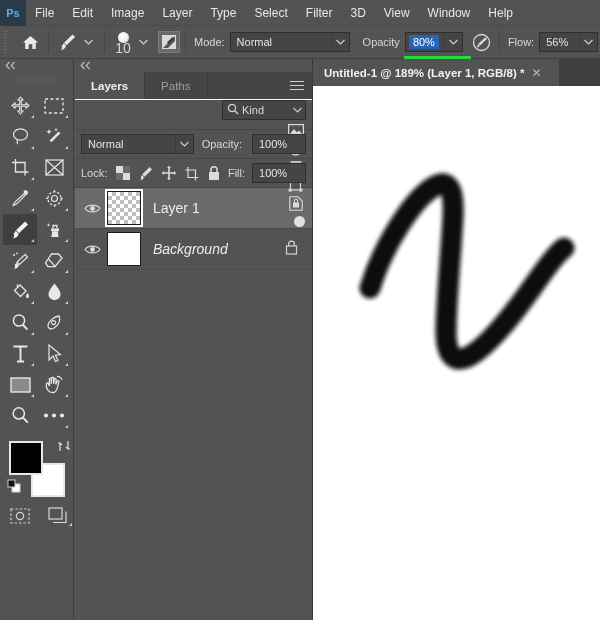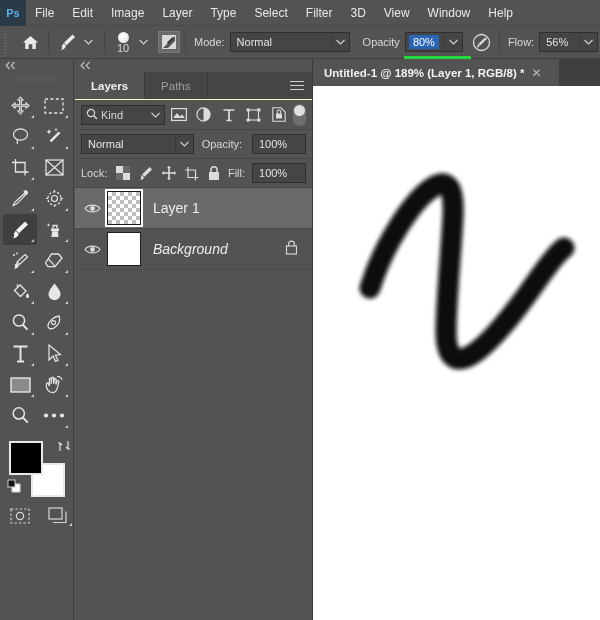--- a/index.html
+++ b/index.html
@@ -57,21 +57,21 @@
   }
   .brush-size-box {
     display:flex; flex-direction:column; align-items:center; justify-content:center;
     width: 26px; height: 28px;
   }
   .brush-dot {
     width:11px; height:11px; border-radius:50%;
     background: radial-gradient(circle at 38% 33%, #ffffff 0%, #ededed 55%, #c8c8c8 100%);
     margin-bottom:1px;
   }
-  .brush-size-num { font-size: 11px; color:#d6d6d6; line-height:8px; }
+  .brush-size-num { font-size: 14px; color:#d6d6d6; line-height:8px; }
   .chev {
     width: 14px; height: 20px; display:flex; align-items:center; justify-content:center;
   }
   .chev svg { display:block; }
   .brush-panel-btn {
     width: 22px; height: 22px;
     background:#6a6a6a; border:1px solid #7a7a7a;
     display:flex; align-items:center; justify-content:center;
   }
   .ob-label { font-size: 11px; color:#d8d8d8; margin: 0 5px 0 3px; white-space:nowrap; }
@@ -159,22 +159,23 @@
     font-size:11.5px; color:#9f9f9f; background:#454545;
     border-right:1px solid #3a3a3a;
   }
   .tab.active { background:#535353; color:#f0f0f0; font-weight:bold; }
   .panel-menu {
     position:absolute; right:8px; top:9px;
     width:14px; height:11px;
     background-image: repeating-linear-gradient(to bottom,#cfcfcf 0 1.5px, transparent 1.5px 4px);
   }
   .filter-row {
-    height:30px; display:flex; align-items:center; padding:0 6px; gap:4px;
+    height:30px; display:flex; align-items:flex-end; padding:0 6px; gap:4px;
     border-bottom:1px solid #474747;
+    flex-direction:column;
   }
   .kind-box {
     width:84px; height:20px; background:#454545; border:1px solid #2f2f2f;
     display:flex; align-items:center; gap:3px; padding-left:4px;
   }
   .kind-box .kt { font-size:11px; color:#d8d8d8; }
   .kind-box .drop { margin-left:auto; width:16px; display:flex; align-items:center; justify-content:center; }
   .fic { width:21px; height:20px; display:flex; align-items:center; justify-content:center; }
   .lock-toggle {
     margin-left:auto; width:13px; height:22px; border-radius:7px;

